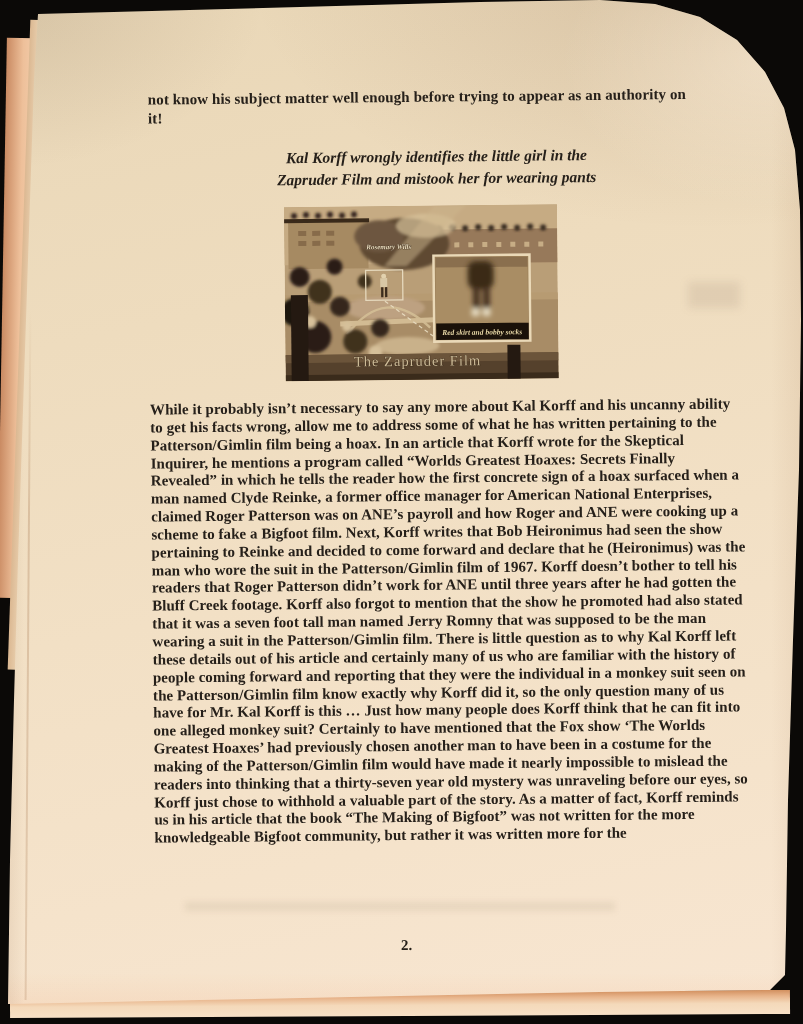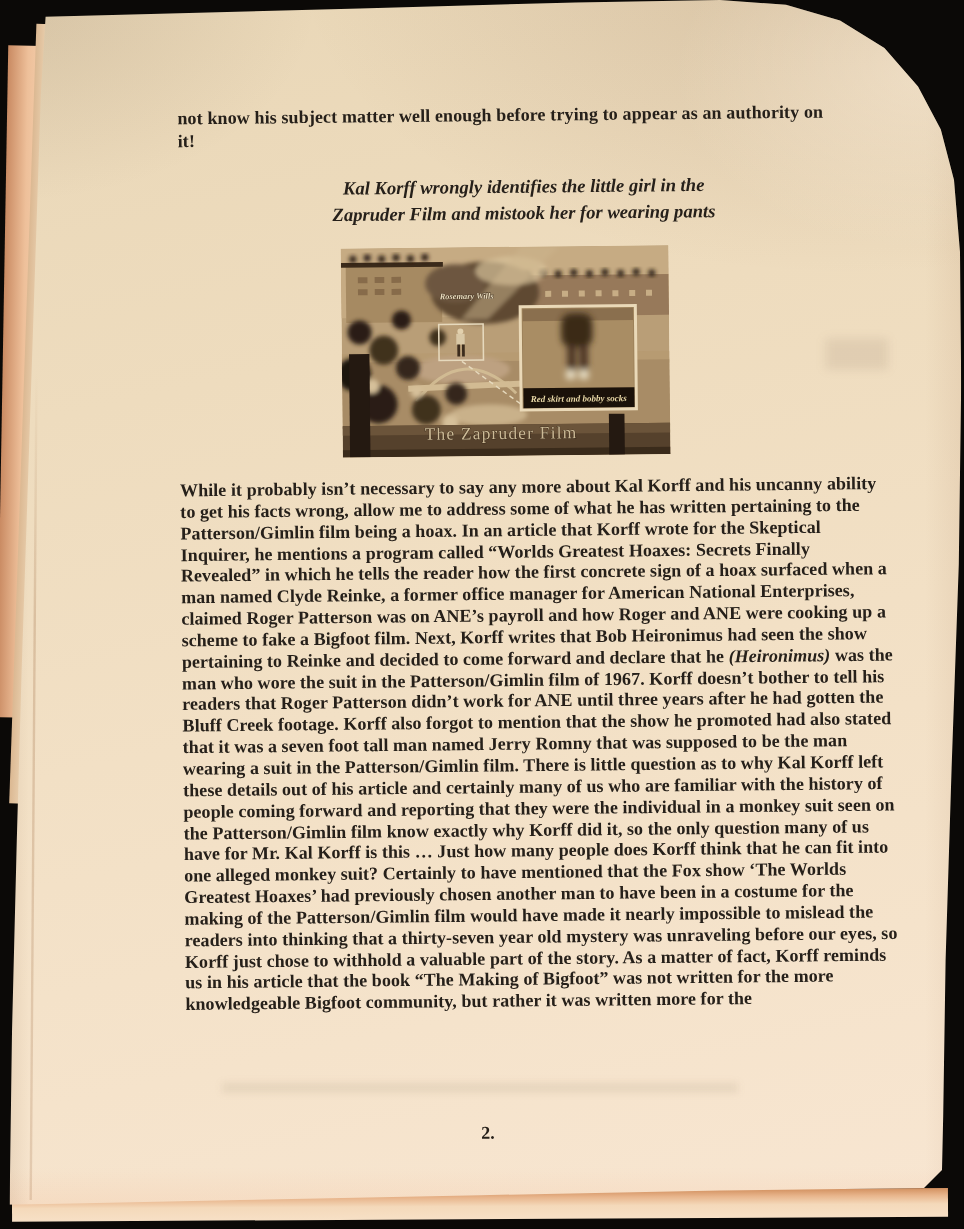--- a/index.html
+++ b/index.html
@@ -61,21 +61,21 @@
     position:absolute;left:150px;top:146px;width:580px;text-align:center;
     font-size:15.5px;font-weight:bold;font-style:italic;line-height:21.5px;
   }
   .figure{position:absolute;left:287px;top:206px;width:273px;height:174px;}
   .figure svg{display:block;width:273px;height:174px;}
   .bodytext{
     position:absolute;left:151px;top:399px;width:594px;
     font-size:15px;font-weight:bold;line-height:17.85px;letter-spacing:0.05px;
     text-align:left;
   }
-  .bodytext .it{font-style:italic;}
+  .bodytext .it{}
   .pagenum{
     position:absolute;left:152px;top:937px;width:500px;text-align:center;
     font-size:15px;font-weight:bold;
   }
 </style>
 </head>
 <body>
 
 <div class="canvas">
 

